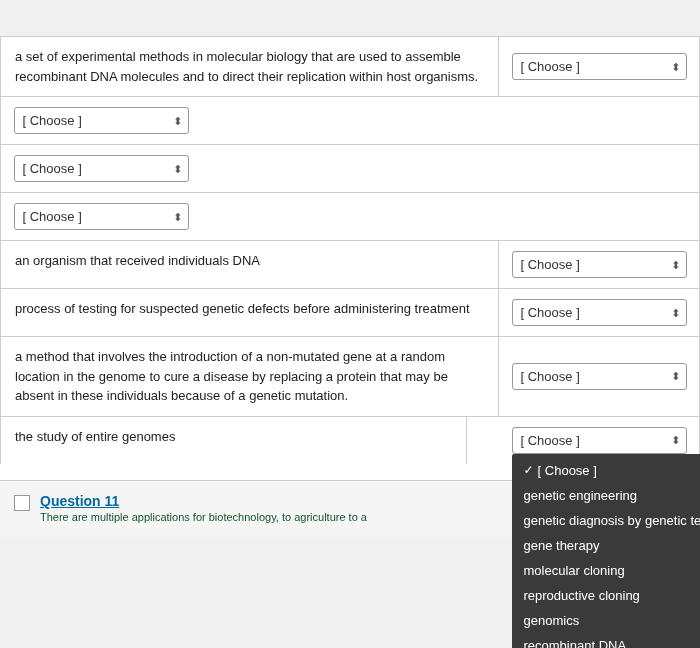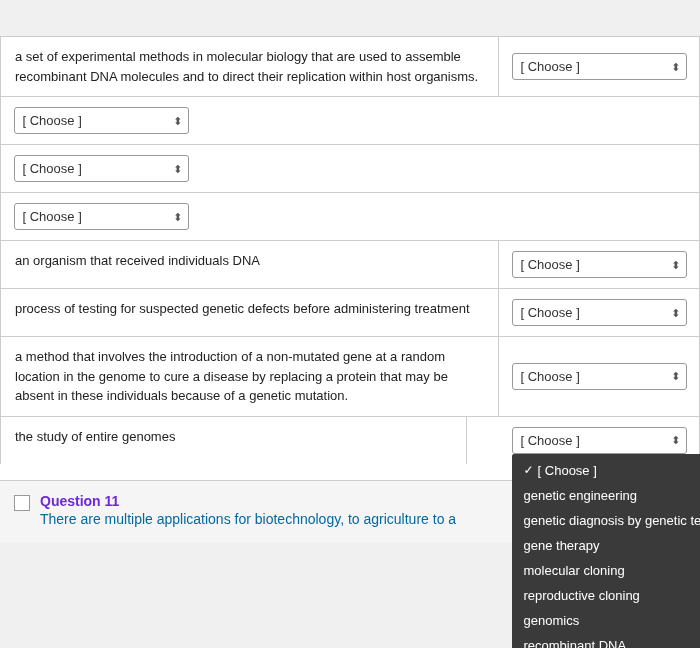--- a/index.html
+++ b/index.html
@@ -125,27 +125,28 @@
       flex-shrink: 0;
       background: #fff;
       display: flex;
       align-items: center;
       justify-content: center;
     }
 
     .question-number-label {
       font-weight: bold;
       font-size: 14px;
-      color: #6d28d9;
+      color: #0369a1;
       white-space: nowrap;
+      text-decoration: underline;
     }
 
     .question-bottom-text {
-      font-size: 14px;
-      color: #0369a1;
+      font-size: 11px;
+      color: #14532d;
       line-height: 1.5;
       flex: 1;
     }
 
     .rows-wrapper {
       border-left: 1px solid #ccc;
       border-right: 1px solid #ccc;
       border-top: 1px solid #ccc;
     }
   </style>

